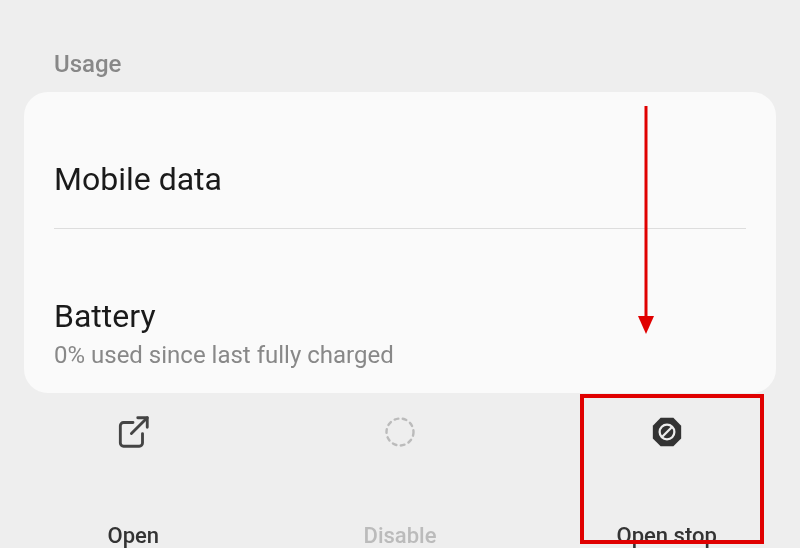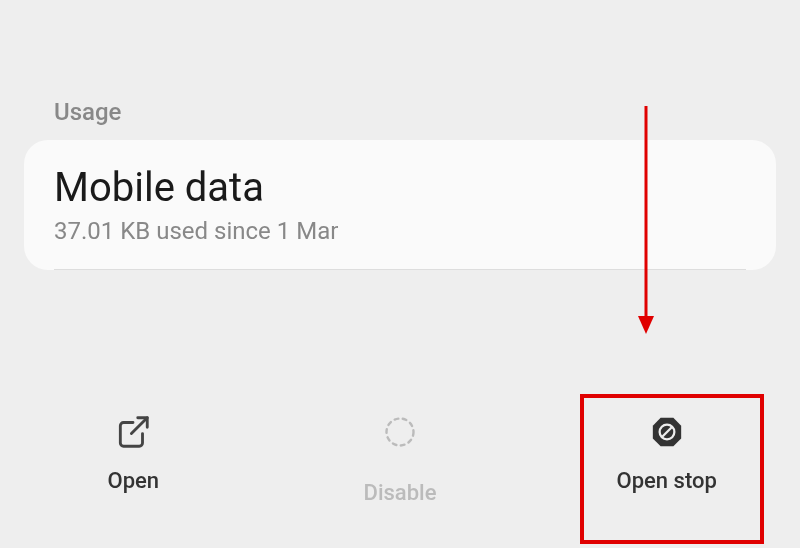--- a/index.html
+++ b/index.html
@@ -9,36 +9,36 @@
       background: #eeeeee;
       font-family: -apple-system, BlinkMacSystemFont, "Segoe UI", Roboto, sans-serif;
       overflow: hidden;
       position: relative;
     }
     .section-header {
       color: #888;
       font-size: 24px;
       font-weight: 500;
       padding: 50px 0 14px 54px;
-      margin-top: 48px;
     }
     .card {
       background: #fafafa;
       margin: 0 24px;
       border-radius: 24px;
       overflow: hidden;
     }
     .row {
       padding: 24px 30px;
     }
     .row-title {
       color: #1a1a1a;
-      font-size: 40px;
+      font-size: 32px;
       font-weight: 400;
       margin-bottom: 6px;
+      margin-top: 44px;
     }
     .row-subtitle {
       color: #888;
       font-size: 24px;
       font-weight: 400;
     }
     .divider {
       height: 1px;
       background: #ddd;
       margin: 0 30px;
@@ -50,21 +50,21 @@
       bottom: 0;
       height: 136px;
       display: flex;
       background: #eeeeee;
     }
     .bottom-btn {
       flex: 1;
       display: flex;
       flex-direction: column;
       align-items: center;
-      justify-content: flex-start;
+      justify-content: space-between;
       gap: 16px;
       cursor: pointer;
     }
     .bottom-btn .label {
       font-size: 22px;
       color: #333;
       font-weight: 500;
     }
     .bottom-btn.disabled .label { color: #bbb; margin-top: 12px; }
     .icon-slot {
@@ -91,23 +91,26 @@
     }
   </style>
 </head>
 <body>
 
 <div class="section-header">Usage</div>
 
 <div class="card">
   <div class="row">
     <div class="row-title">Mobile data</div>
-    <div class="row-subtitle">37.01 KB used since 1 Mar</div>
   </div>
   <div class="divider"></div>
+  <div class="row">
+    <div class="row-title">Battery</div>
+    <div class="row-subtitle">0% used since last fully charged</div>
+  </div>
 </div>
 
 <div class="bottom-bar">
   <div class="bottom-btn">
     <span class="icon-slot">
       <svg width="38" height="38" viewBox="0 0 24 24" fill="none" stroke="#444" stroke-width="1.8" stroke-linecap="round" stroke-linejoin="round">
         <path d="M18 13v6a2 2 0 0 1-2 2H6a2 2 0 0 1-2-2V8a2 2 0 0 1 2-2h6"></path>
         <polyline points="15 3 21 3 21 9"></polyline>
         <line x1="11" y1="13" x2="21" y2="3"></line>
       </svg>

